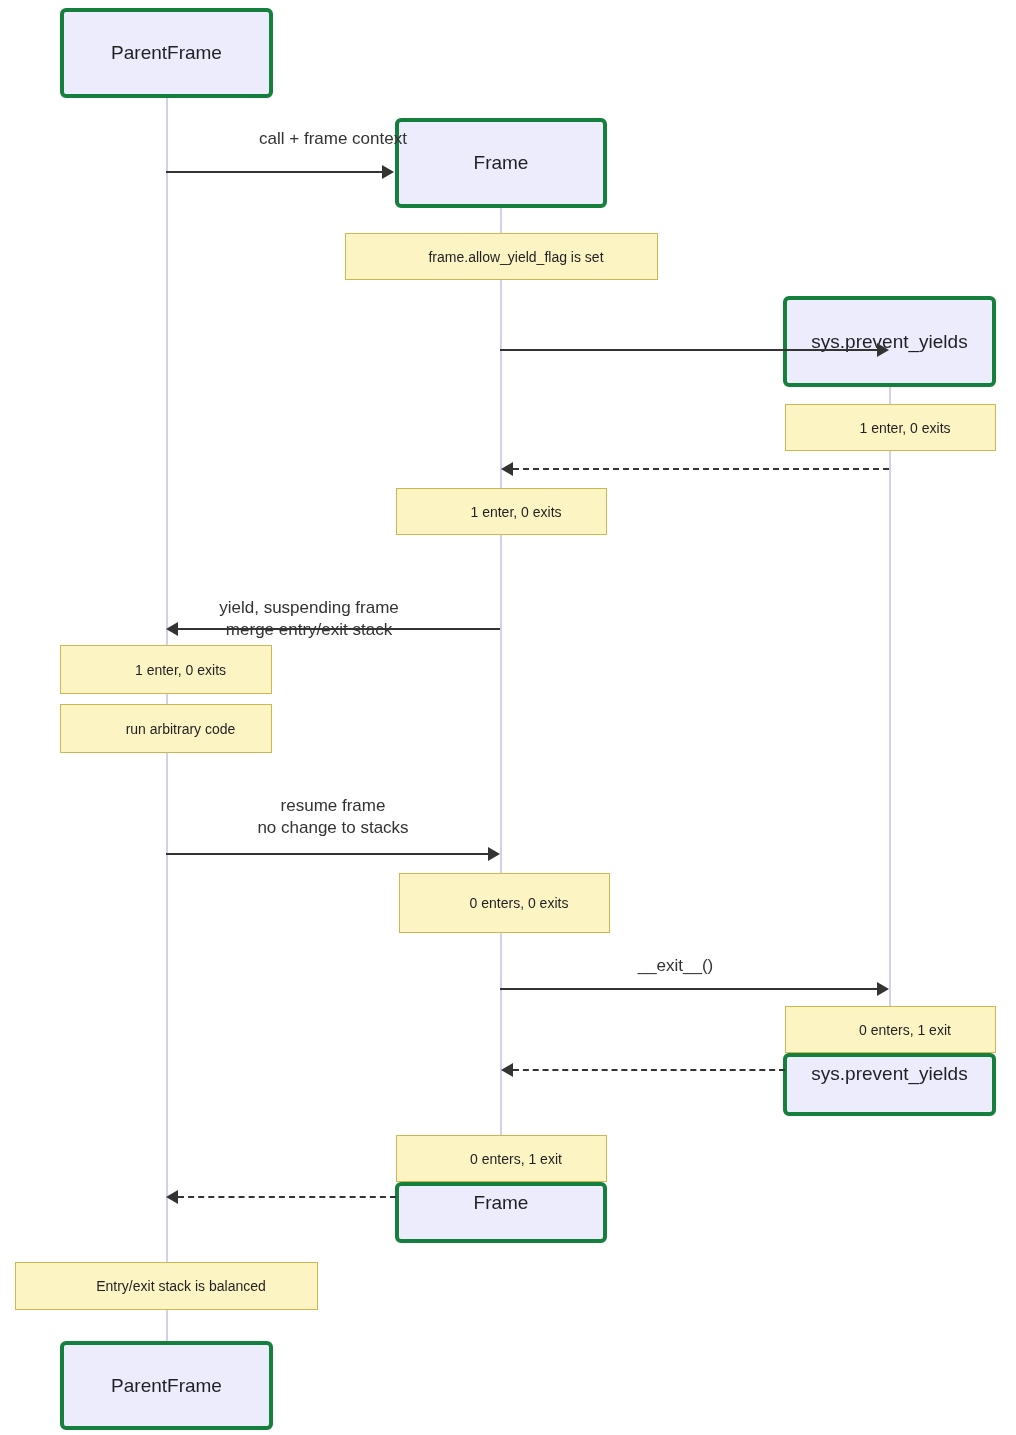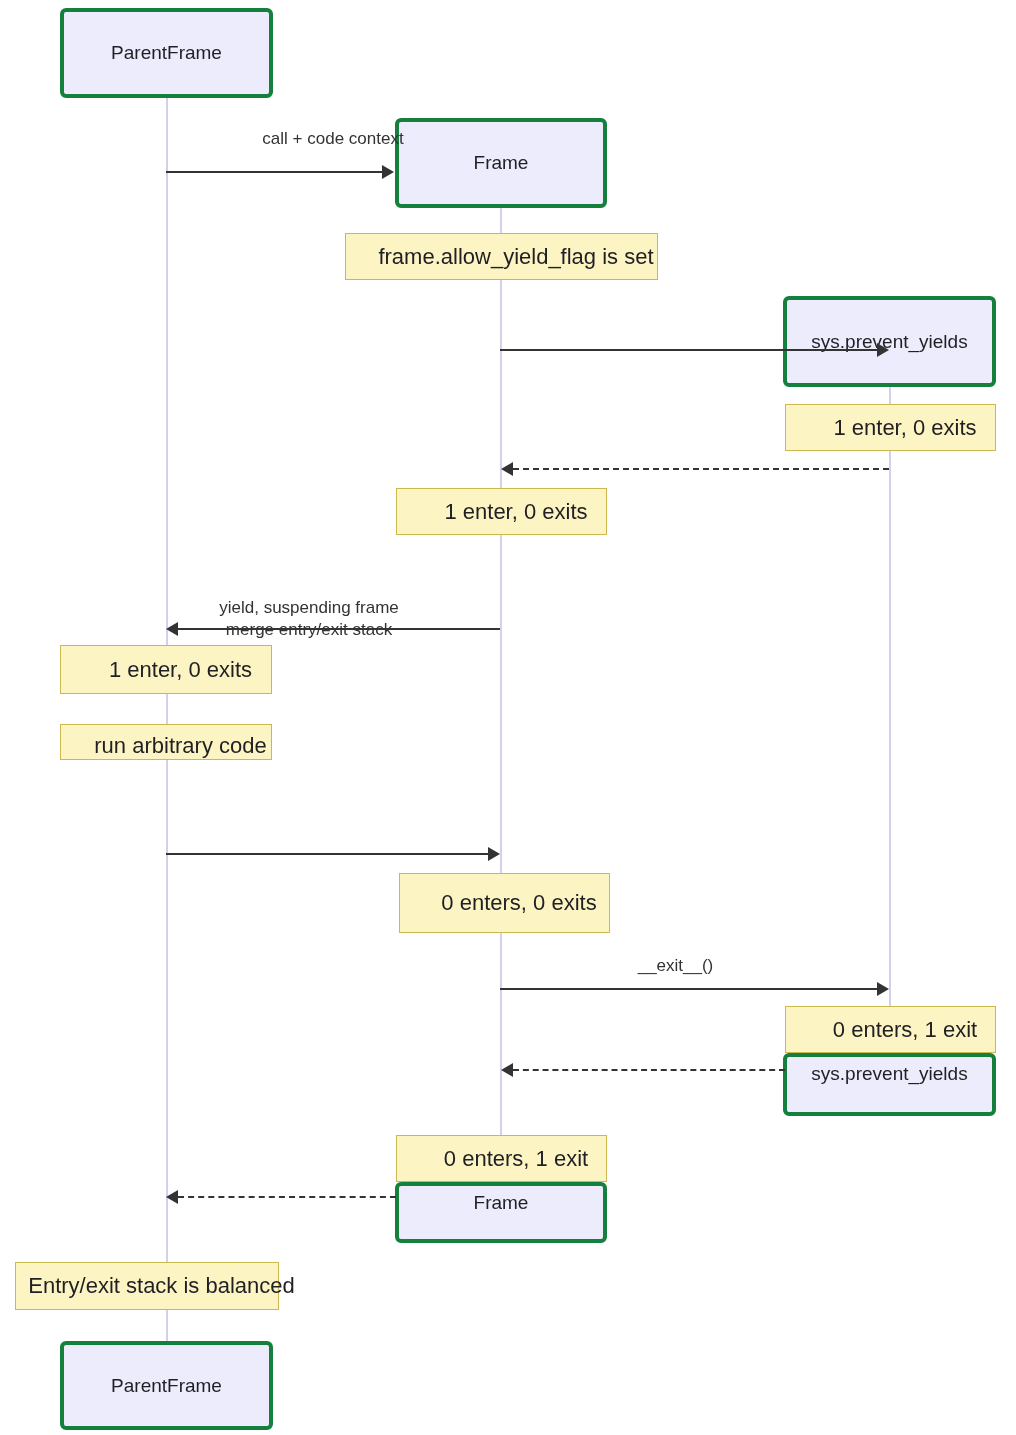--- a/index.html
+++ b/index.html
@@ -44,21 +44,21 @@
   }
   
   .note-box {
     position: absolute;
     box-sizing: border-box;
     background: #fdf4c4;
     border: 1px solid #ccb84f;
     display: flex;
     align-items: center;
     color: #1f1f24;
-    font-size: 22px;
+    font-size: 14px;
     font-family: "Liberation Sans", sans-serif;
     white-space: nowrap;
     padding-left: 29px;
   }
   .note-box.align-center{ justify-content: center; }
   
   .msg-line {
     position: absolute;
     height: 0;
     border-top: 2px solid #333333;
@@ -103,21 +103,21 @@
   </div>
 
   <div class="actor-box" style="left:395px; top:118px; width:212px; height:90px;">
     <span>Frame</span>
   </div>
 
   <div class="actor-box" style="left:783px; top:296px; width:213px; height:91px;">
     <span>sys.prevent_yields</span>
   </div>
 
-  <div class="msg-label" style="left:166px; top:128px; width:334px;">call + code context</div>
+  <div class="msg-label" style="left:166px; top:128px; width:334px;">call + frame context</div>
   <div class="msg-line" style="left:166px; top:171px; width:216px;"></div>
   <div class="arrow-head right" style="left:382px; top:165px;"></div>
 
   <div class="note-box align-center" style="left:345px; top:233px; width:313px; height:47px;">
     <span>frame.allow_yield_flag is set</span>
   </div>
 
   <div class="msg-line" style="left:500px; top:349px; width:377px;"></div>
   <div class="arrow-head right" style="left:877px; top:343px;"></div>
 
@@ -134,24 +134,26 @@
 
   <div class="msg-label" style="left:166px; top:569px; width:286px;margin-top:28px;">yield, suspending frame
 merge entry/exit stack</div>
   <div class="msg-line" style="left:178px; top:628px; width:322px;"></div>
   <div class="arrow-head left" style="left:166px; top:622px;"></div>
 
   <div class="note-box align-center" style="left:60px; top:645px; width:212px; height:49px;">
     <span>1 enter, 0 exits</span>
   </div>
 
-  <div class="note-box align-center" style="left:60px; top:724px; width:212px; height:36px;align-items:flex-end;">
+  <div class="note-box align-center" style="left:60px; top:704px; width:212px; height:49px;">
     <span>run arbitrary code</span>
   </div>
 
+  <div class="msg-label" style="left:166px; top:795px; width:334px;">resume frame
+no change to stacks</div>
   <div class="msg-line" style="left:166px; top:853px; width:322px;"></div>
   <div class="arrow-head right" style="left:488px; top:847px;"></div>
 
   <div class="note-box align-center" style="left:399px; top:873px; width:211px; height:60px;">
     <span>0 enters, 0 exits</span>
   </div>
 
   <div class="msg-label" style="left:500px; top:955px; width:351px;">__exit__()</div>
   <div class="msg-line" style="left:500px; top:988px; width:377px;"></div>
   <div class="arrow-head right" style="left:877px; top:982px;"></div>
@@ -171,21 +173,21 @@
     <span>0 enters, 1 exit</span>
   </div>
 
   <div class="actor-box topaligned" style="left:395px; top:1182px; width:212px; height:61px;">
     <span>Frame</span>
   </div>
 
   <div class="msg-line dashed" style="left:178px; top:1196px; width:218px;"></div>
   <div class="arrow-head left" style="left:166px; top:1190px;"></div>
 
-  <div class="note-box align-center" style="left:15px; top:1262px; width:264px; height:48px;">
+  <div class="note-box align-center" style="left:15px; top:1262px; width:303px; height:48px;">
     <span>Entry/exit stack is balanced</span>
   </div>
 
   <div class="actor-box" style="left:60px; top:1341px; width:213px; height:89px;">
     <span>ParentFrame</span>
   </div>
 
 </div>
 
 </body></html>

